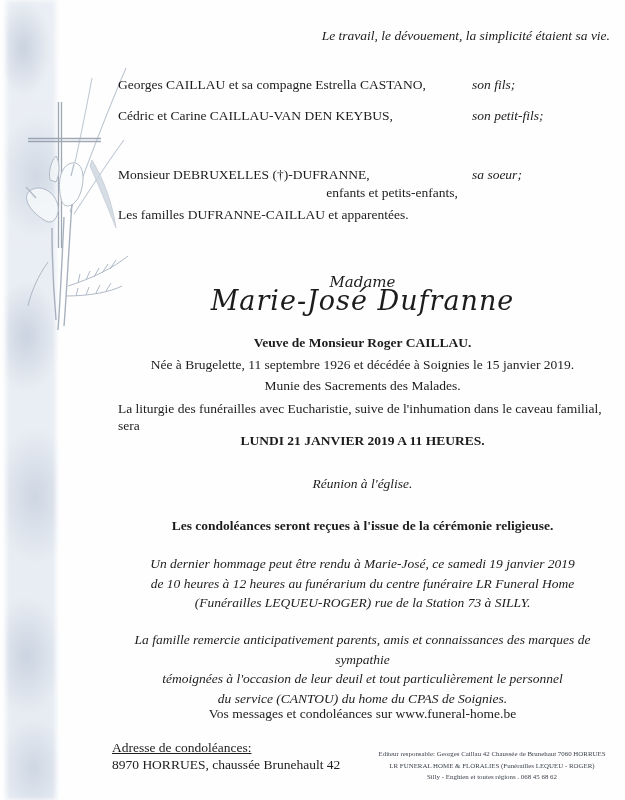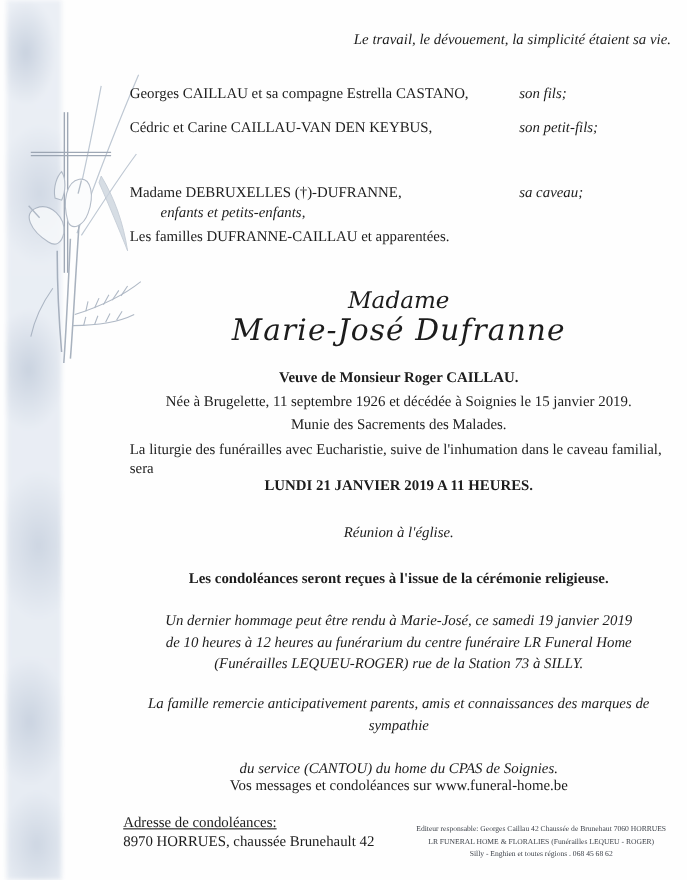--- a/index.html
+++ b/index.html
@@ -25,30 +25,30 @@
     filter:blur(2px);
   }
   .art{position:absolute;left:8px;top:52px;}
   .line{position:absolute;left:115px;width:495px;font-size:13.5px;line-height:17px;}
   .center{text-align:center;}
   .right{text-align:right;}
   .italic{font-style:italic;}
   .bold{font-weight:bold;}
   .fam-row{position:absolute;left:118px;width:492px;font-size:13.5px;}
   .fam-names{display:block;}
-  .fam-sub{display:block;font-style:italic;margin-left:28px;margin-top:2px;}
+  .fam-sub{display:block;margin-left:56px;margin-top:2px;text-align:center;}
   .fam-rel{position:absolute;left:354px;top:0;font-style:italic;white-space:nowrap;}
   .big-name{
     position:absolute;left:115px;width:495px;top:276px;
     text-align:center;font-style:italic;font-size:27px;line-height:50px;
     font-family:"DejaVu Serif", serif;letter-spacing:1px;
   }
   .madame{
-    position:absolute;left:115px;width:495px;top:261px;
-    text-align:center;font-style:italic;font-size:21px;
+    position:absolute;left:115px;width:495px;top:273px;
+    text-align:center;font-style:italic;font-size:15px;
     font-family:"DejaVu Serif", serif;
   }
   .underline{text-decoration:underline;}
   .publisher{
     position:absolute;left:372px;top:748px;width:240px;
     text-align:center;font-size:6.9px;line-height:11.5px;color:#3a3f47;
   }
   .hommage,.thanks{line-height:19.5px;}
 </style>
 </head>
@@ -96,23 +96,23 @@
 
   <div class="fam-row" style="top:77px">
     <span class="fam-names">Georges CAILLAU et sa compagne Estrella CASTANO,</span>
     <span class="fam-rel">son fils;</span>
   </div>
   <div class="fam-row" style="top:108px">
     <span class="fam-names">Cédric et Carine CAILLAU-VAN DEN KEYBUS,</span>
     <span class="fam-rel">son petit-fils;</span>
   </div>
   <div class="fam-row" style="top:167px">
-    <span class="fam-names">Madame DEBRUXELLES (†)-DUFRANNE,</span>
+    <span class="fam-names">Monsieur DEBRUXELLES (†)-DUFRANNE,</span>
     <span class="fam-sub">enfants et petits-enfants,</span>
-    <span class="fam-rel">sa caveau;</span>
+    <span class="fam-rel">sa soeur;</span>
   </div>
 
   <div class="line" style="top:206px;left:118px">Les familles DUFRANNE-CAILLAU et apparentées.</div>
 
 
   <div class="madame">Madame</div>
 
   <div class="big-name">Marie-José Dufranne</div>
 
   <div class="line center bold" style="top:334px">Veuve de Monsieur Roger CAILLAU.</div>
@@ -130,21 +130,21 @@
   <div class="line center bold" style="top:517px">Les condoléances seront reçues à l'issue de la cérémonie religieuse.</div>
 
   <div class="line center italic hommage" style="top:554px">
     <span>Un dernier hommage peut être rendu à Marie-José, ce samedi 19 janvier 2019</span><br>
     <span>de 10 heures à 12 heures au funérarium du centre funéraire LR Funeral Home</span><br>
     <span>(Funérailles LEQUEU-ROGER) rue de la Station 73 à SILLY.</span>
   </div>
 
   <div class="line center italic thanks" style="top:630px">
     <span>La famille remercie anticipativement parents, amis et connaissances des marques de sympathie</span><br>
-    <br>
+    <span>témoignées à l'occasion de leur deuil et tout particulièrement le personnel</span><br>
     <span>du service (CANTOU) du home du CPAS de Soignies.</span>
   </div>
 
   <div class="line center" style="top:705px">Vos messages et condoléances sur www.funeral-home.be</div>
 
   <div class="line underline" style="top:739px;left:112px">Adresse de condoléances:</div>
   <div class="line" style="top:756px;left:112px">8970 HORRUES, chaussée Brunehault 42</div>
 
   <div class="publisher">
     <span>Editeur responsable: Georges Caillau 42 Chaussée de Brunehaut 7060 HORRUES</span><br>

